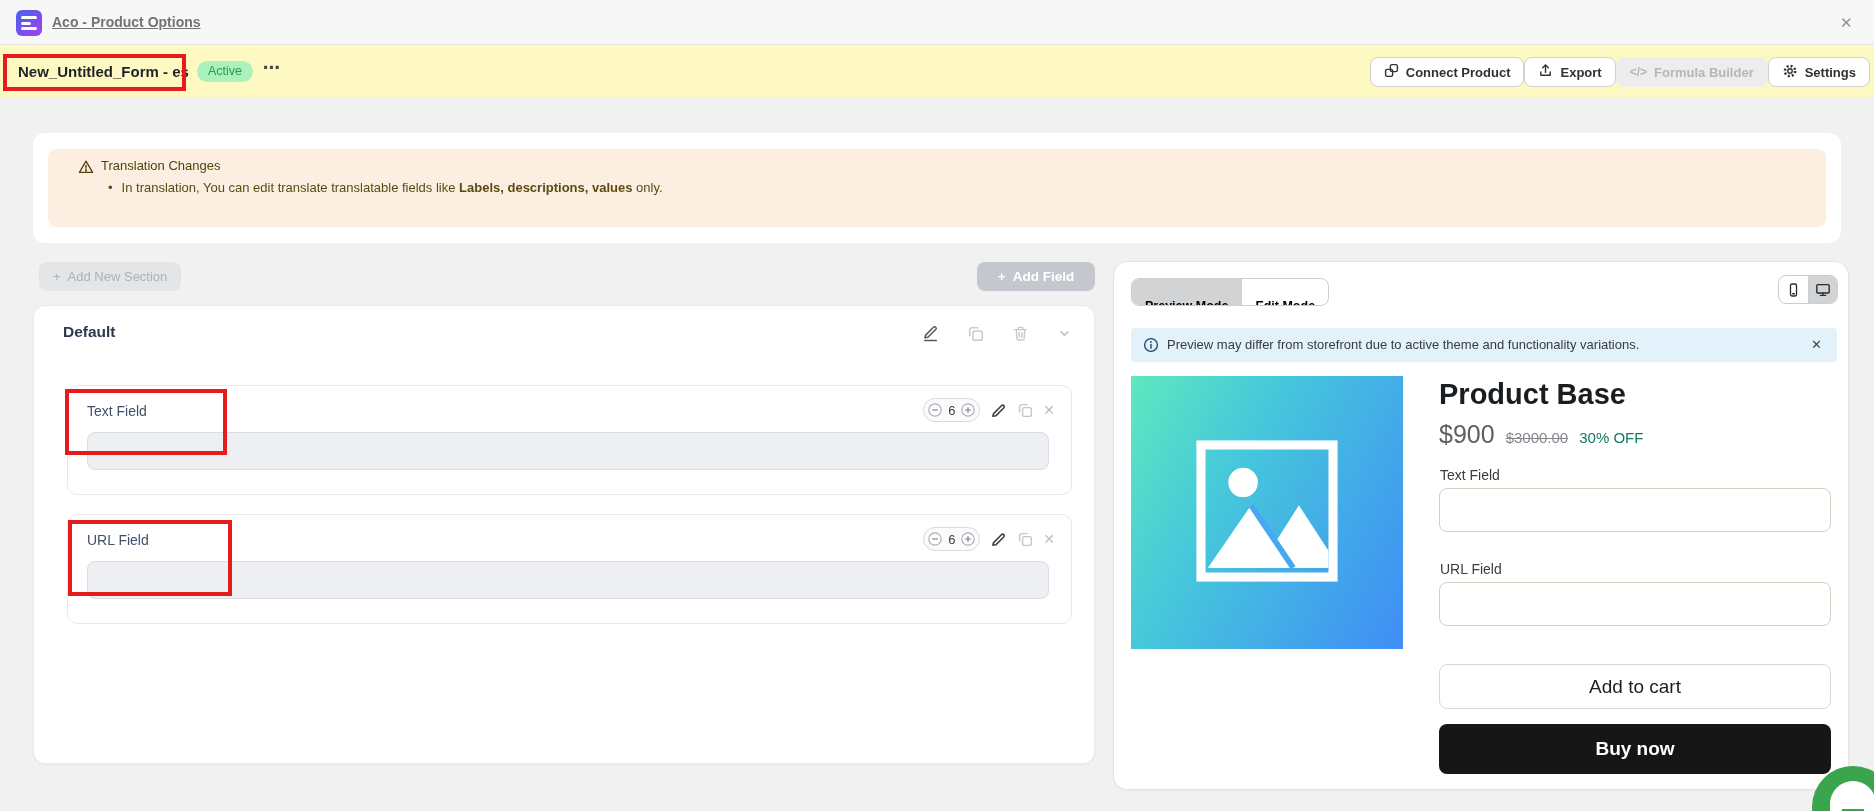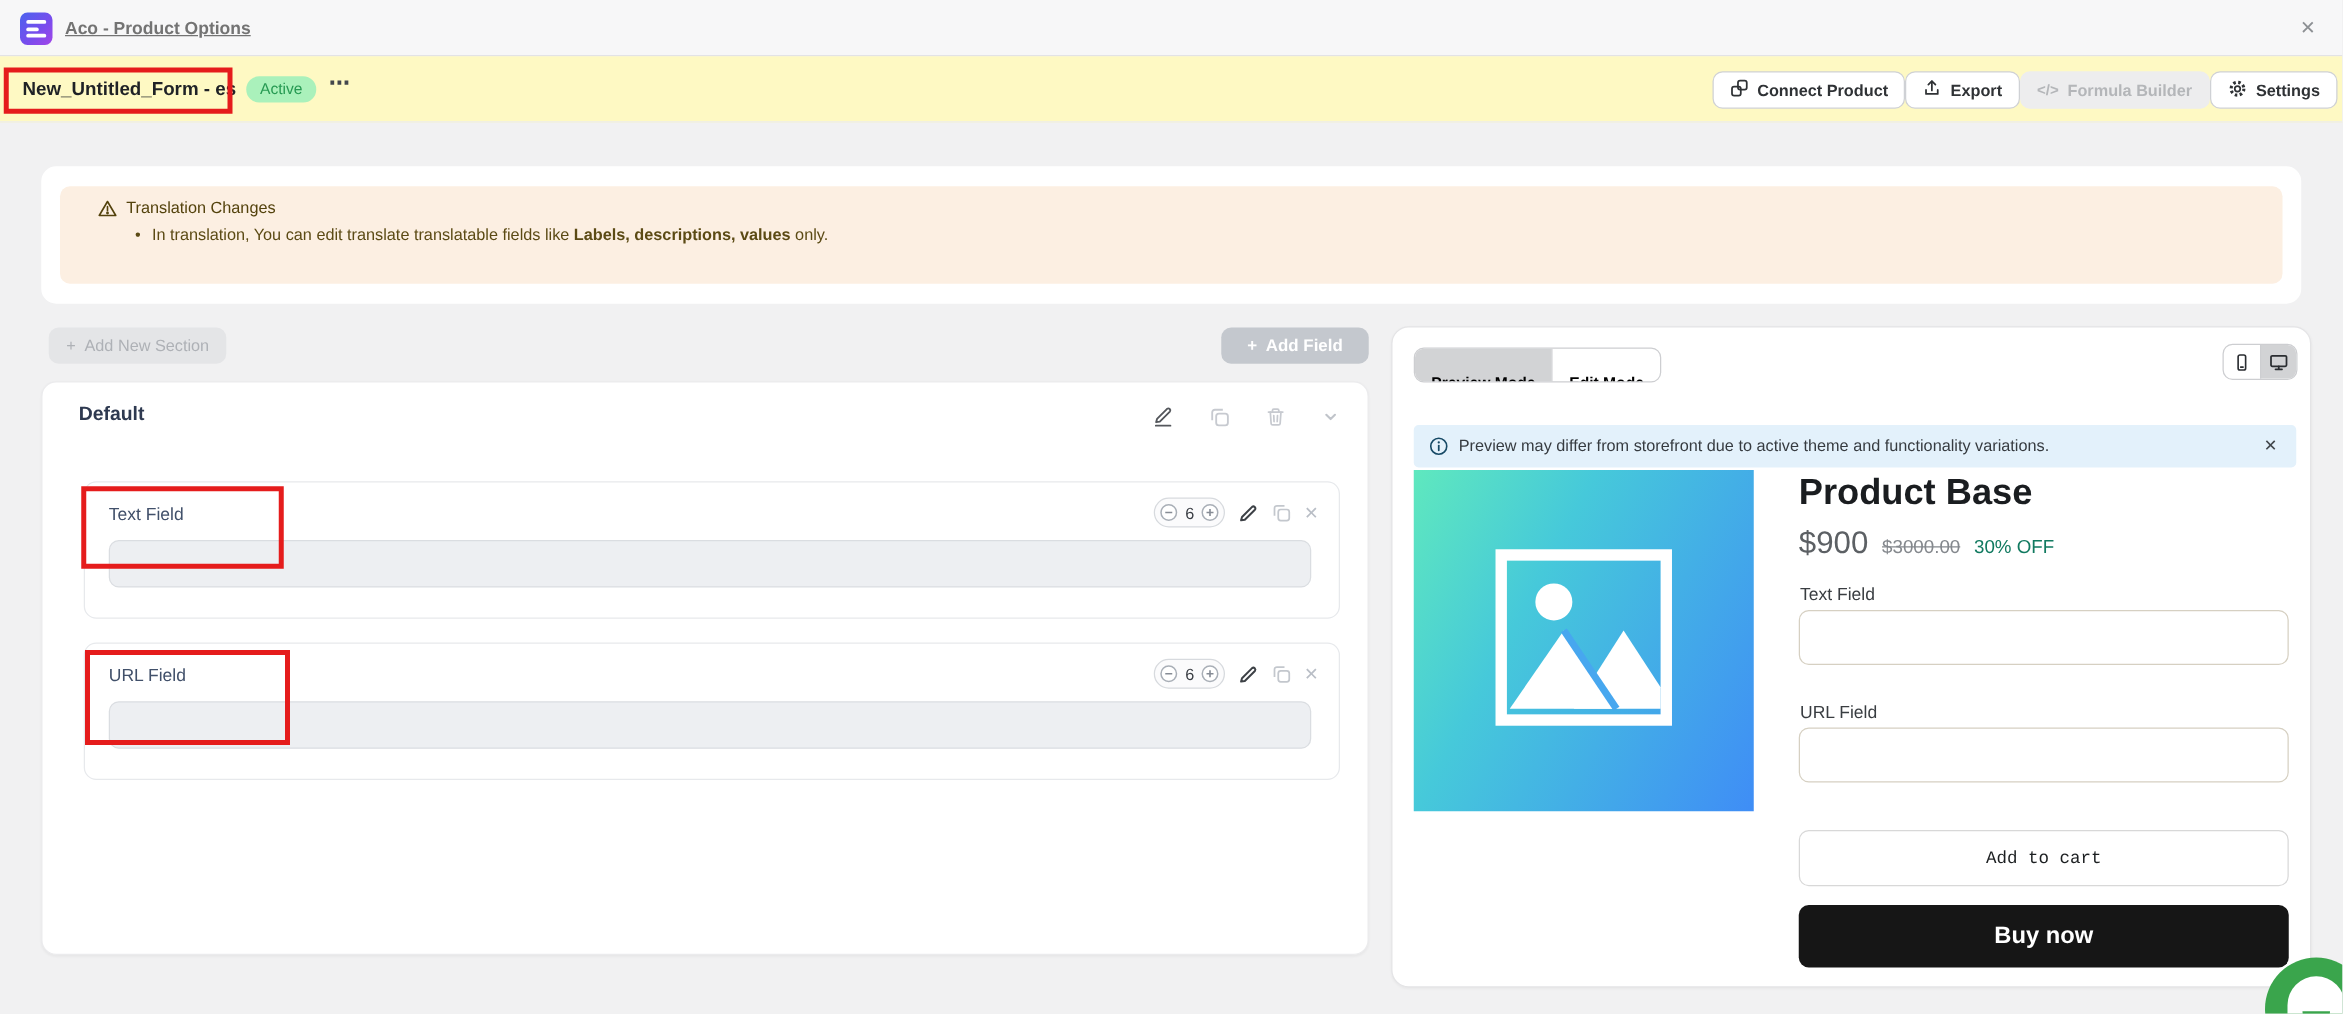--- a/index.html
+++ b/index.html
@@ -72,42 +72,42 @@
                   border-radius:14px; box-shadow:0 1px 2px rgba(0,0,0,.04); }
   .mode-tabs { position:absolute; left:17px; top:16px; display:flex; height:28px; border:1px solid #cdced1; border-radius:8px; overflow:hidden; background:#fff; }
   .mode-tabs .seg { padding:14px 13px; line-height:26px; font-size:12.5px; font-weight:600; color:#000000; cursor:pointer; }
   .mode-tabs .seg.active { background:#d2d3d5; }
   .mode-tabs .seg + .seg { border-left:1px solid #cdced1; }
   .device-toggle { position:absolute; left:664px; top:13px; display:flex; height:29px; border:1px solid #cdced1; border-radius:8px; overflow:hidden; background:#fff; }
   .device-toggle .seg { width:29px; display:flex; align-items:center; justify-content:center; cursor:pointer; }
   .device-toggle .seg.active { background:#d2d3d5; }
   .device-toggle .seg + .seg { border-left:1px solid #cdced1; }
 
-  .info-banner { position:absolute; left:17px; top:78px; width:706px; height:34px; background:var(--info-banner-bg,#e3f1fb); border-radius:4px; }
+  .info-banner { position:absolute; left:17px; top:66px; width:706px; height:34px; background:var(--info-banner-bg,#e3f1fb); border-radius:4px; }
   .info-banner .i-icon { position:absolute; left:12px; top:9px; }
   .i-text { position:absolute; left:36px; top:0; line-height:34px; font-size:13px; color:#363b40; }
   .i-close { position:absolute; right:15px; top:0; line-height:34px; font-size:13px; color:#42474c; cursor:pointer; }
 
   .product-image { position:absolute; left:17px; top:114px; width:272px; height:273px;
                    background:linear-gradient(118deg,var(--image-gradient-start,#5fe8be) 0%,#46c9da 35%,var(--image-gradient-end,#3f8df6) 100%);
                    display:flex; align-items:center; justify-content:center; }
 
   .p-title { position:absolute; left:325px; top:116px; font-size:29px; font-weight:700; color:#1a1d20; }
   .price-row { position:absolute; left:325px; top:158px; display:flex; align-items:baseline; gap:11px; }
   .price { font-size:25px; color:#5c6064; }
   .compare { font-size:15px; color:#84888d; text-decoration:line-through; }
   .discount { font-size:15px; color:var(--discount-text,#117a60); }
   .pv-label { position:absolute; left:326px; font-size:14px; color:#393d41; }
   .pv-label.l1 { top:205px; }
   .pv-label.l2 { top:299px; }
   .pv-input { position:absolute; left:325px; width:392px; height:44px; background:#fff; border:1px solid #d6d0c2; border-radius:8px; outline:none; font-size:14px; padding:0 12px; color:#333; }
   .pv-input.i1 { top:226px; }
   .pv-input.i2 { top:320px; }
   .cart-btn { position:absolute; left:325px; top:402px; width:392px; height:45px; background:#fff; border:1px solid #d8d8d8; border-radius:8px;
-              font-size:14px; color:#1c1f21; cursor:pointer; font-family:Liberation Mono, monospace; }
+              font-size:19px; color:#1c1f21; cursor:pointer; font-family:Liberation Sans, sans-serif; }
   .buy-btn { position:absolute; left:325px; top:462px; width:392px; height:50px; background:var(--buy-now-bg,#161616); border:none; border-radius:8px;
              font-size:19px; font-weight:600; color:#fff; cursor:pointer; font-family:inherit; }
 
   
   .chat { position:absolute; left:1812px; top:766px; width:82px; height:82px; border-radius:50%; background:var(--chat-green,#3aa54c); cursor:pointer; }
   .chat .bub { position:absolute; left:18px; top:15px; width:46px; height:46px; background:#fff; border-radius:50% 50% 50% 14%; }
   .chat .mouth { position:absolute; left:30px; top:44px; width:22px; height:11px; background:var(--chat-green,#3aa54c); border-radius:0 0 11px 11px; }
 </style>
 </head>
 <body>

